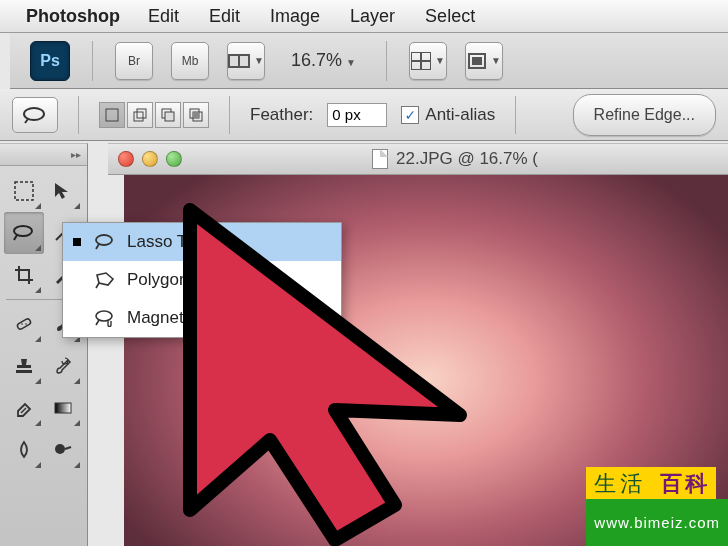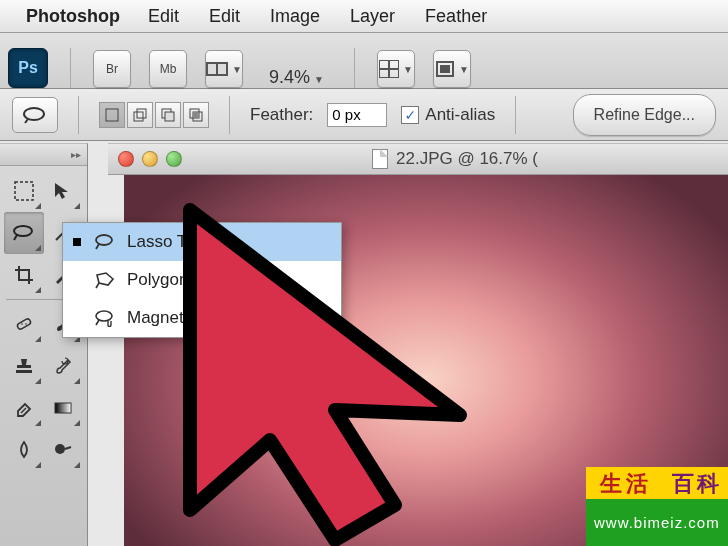--- a/index.html
+++ b/index.html
@@ -5,21 +5,21 @@
     * { margin: 0; padding: 0; box-sizing: border-box; font-family: "Lucida Grande", "Helvetica Neue", sans-serif; }
     body { width: 728px; height: 546px; overflow: hidden; background: #e8e8e8; position: relative; }
 
     
     .menubar { height: 27px; background: linear-gradient(#fafafa, #e2e2e2); border-bottom: 1px solid #9a9a9a; display: flex; align-items: center; padding: 16px 10px; gap: 2px; }
     .apple-logo { margin-right: 14px; font-size: 18px; color: #333; }
     .app-name { font-weight: bold; font-size: 18px; color: #222; margin-right: 12px; }
     .menu-item { font-size: 18px; color: #222; padding: 0 14px; cursor: default; }
 
     
-    .toolbar { height: 56px; background: linear-gradient(#e2e2e2, #cfcfcf); border-bottom: 1px solid #8a8a8a; display: flex; align-items: flex-end; padding: 0 8px; gap: 18px; }
+    .toolbar { height: 56px; background: linear-gradient(#e2e2e2, #cfcfcf); border-bottom: 1px solid #8a8a8a; display: flex; align-items: center; padding: 0 20px; gap: 18px; margin-left: 10px; }
     .tb-icon { width: 38px; height: 38px; background: linear-gradient(#fdfdfd,#d8d8d8); border: 1px solid #999; border-radius: 5px; display:flex; align-items:center; justify-content:center; font-size:12px; color:#444; box-shadow: 0 1px 1px rgba(0,0,0,.15); }
     .ps-badge { width:40px; height:40px; background:#0a3a5a; color:#9bd4ff; border-radius:6px; display:flex; align-items:center; justify-content:center; font-weight:bold; font-size:16px; border:1px solid #052338; box-shadow:inset 0 0 4px rgba(0,0,0,.4);}
     .tb-sep { width:1px; height:40px; background:#aaa; margin:0 4px;}
     .zoom { font-size:18px; color:#333; padding:0 8px;}
     .tb-tri { font-size:10px; color:#555; margin-left:4px;}
 
     
     .optbar { height: 52px; background: linear-gradient(#ececec,#d6d6d6); border-bottom: 1px solid #8a8a8a; display:flex; align-items:center; padding:0 12px; gap:14px; }
     .opt-tool { width:46px; height:36px; background:linear-gradient(#fefefe,#dedede); border:1px solid #999; border-radius:5px; display:flex; align-items:center; justify-content:center;}
     .opt-modegroup { display:flex; gap:2px;}
@@ -62,58 +62,58 @@
     .flyout-item .dot { width:8px; height:8px; background:#000; margin-right:2px;}
     .flyout-item .fi-icon { width:24px; display:flex; justify-content:center;}
     .flyout-item .nodot { width:8px; margin-right:2px;}
 
     
     .big-arrow { position:absolute; left:150px; top:190px; z-index:20;}
 
     
     .watermark { position:absolute; right:0; bottom:0; display:flex; flex-direction:column;}
     .wm-top { height:32px; display:flex;}
-    .wm-cn { background:#ffd400; color:#b91c1c; font-size:22px; font-weight:bold; padding:2px 14px; letter-spacing:4px;}
+    .wm-cn { background:#ffd400; color:#14532d; font-size:22px; font-weight:normal; padding:2px 8px; letter-spacing:4px;}
     .wm-en { background:#ffd400; color:#701a75; font-size:22px; font-weight:bold; padding:2px 6px; letter-spacing:3px;}
     .wm-url { background:#20a020; color:#fff; font-size:15px; padding:15px 8px; text-align:left; letter-spacing:1px;}
 
     
     svg { display:block; }
   </style>
 </head>
 <body>
 
 <div class="menubar">
   <span class="apple-logo"></span>
   <span class="app-name">Photoshop</span>
   <span class="menu-item">Edit</span>
   <span class="menu-item">Edit</span>
   <span class="menu-item">Image</span>
   <span class="menu-item">Layer</span>
-  <span class="menu-item">Feather</span>
+  <span class="menu-item">Select</span>
 </div>
 
 <div class="toolbar">
   <div class="ps-badge">Ps</div>
   <div class="tb-sep"></div>
   <div class="tb-icon">
       <span>Br</span>
     </div>
   <div class="tb-icon">
       <span>Mb</span>
     </div>
   <div class="tb-icon">
     <svg width="24" height="18">
         <rect x="0" y="2" width="24" height="14" fill="#555"></rect>
         <rect x="2" y="4" width="8" height="10" fill="#ddd"></rect>
         <rect x="12" y="4" width="8" height="10" fill="#ddd"></rect>
       </svg>
     <span class="tb-tri">▼</span>
   </div>
-  <span class="zoom"><span>9.4%</span><span class="tb-tri">▼</span></span>
+  <span class="zoom"><span>16.7%</span><span class="tb-tri">▼</span></span>
   <div class="tb-sep"></div>
   <div class="tb-icon">
     <svg width="20" height="18">
         <rect x="0" y="0" width="20" height="18" fill="none" stroke="#555" stroke-width="2"></rect>
         <line x1="10" y1="0" x2="10" y2="18" stroke="#555" stroke-width="2"></line>
         <line x1="0" y1="9" x2="20" y2="9" stroke="#555" stroke-width="2"></line>
       </svg>
     <span class="tb-tri">▼</span>
   </div>
   <div class="tb-icon">

